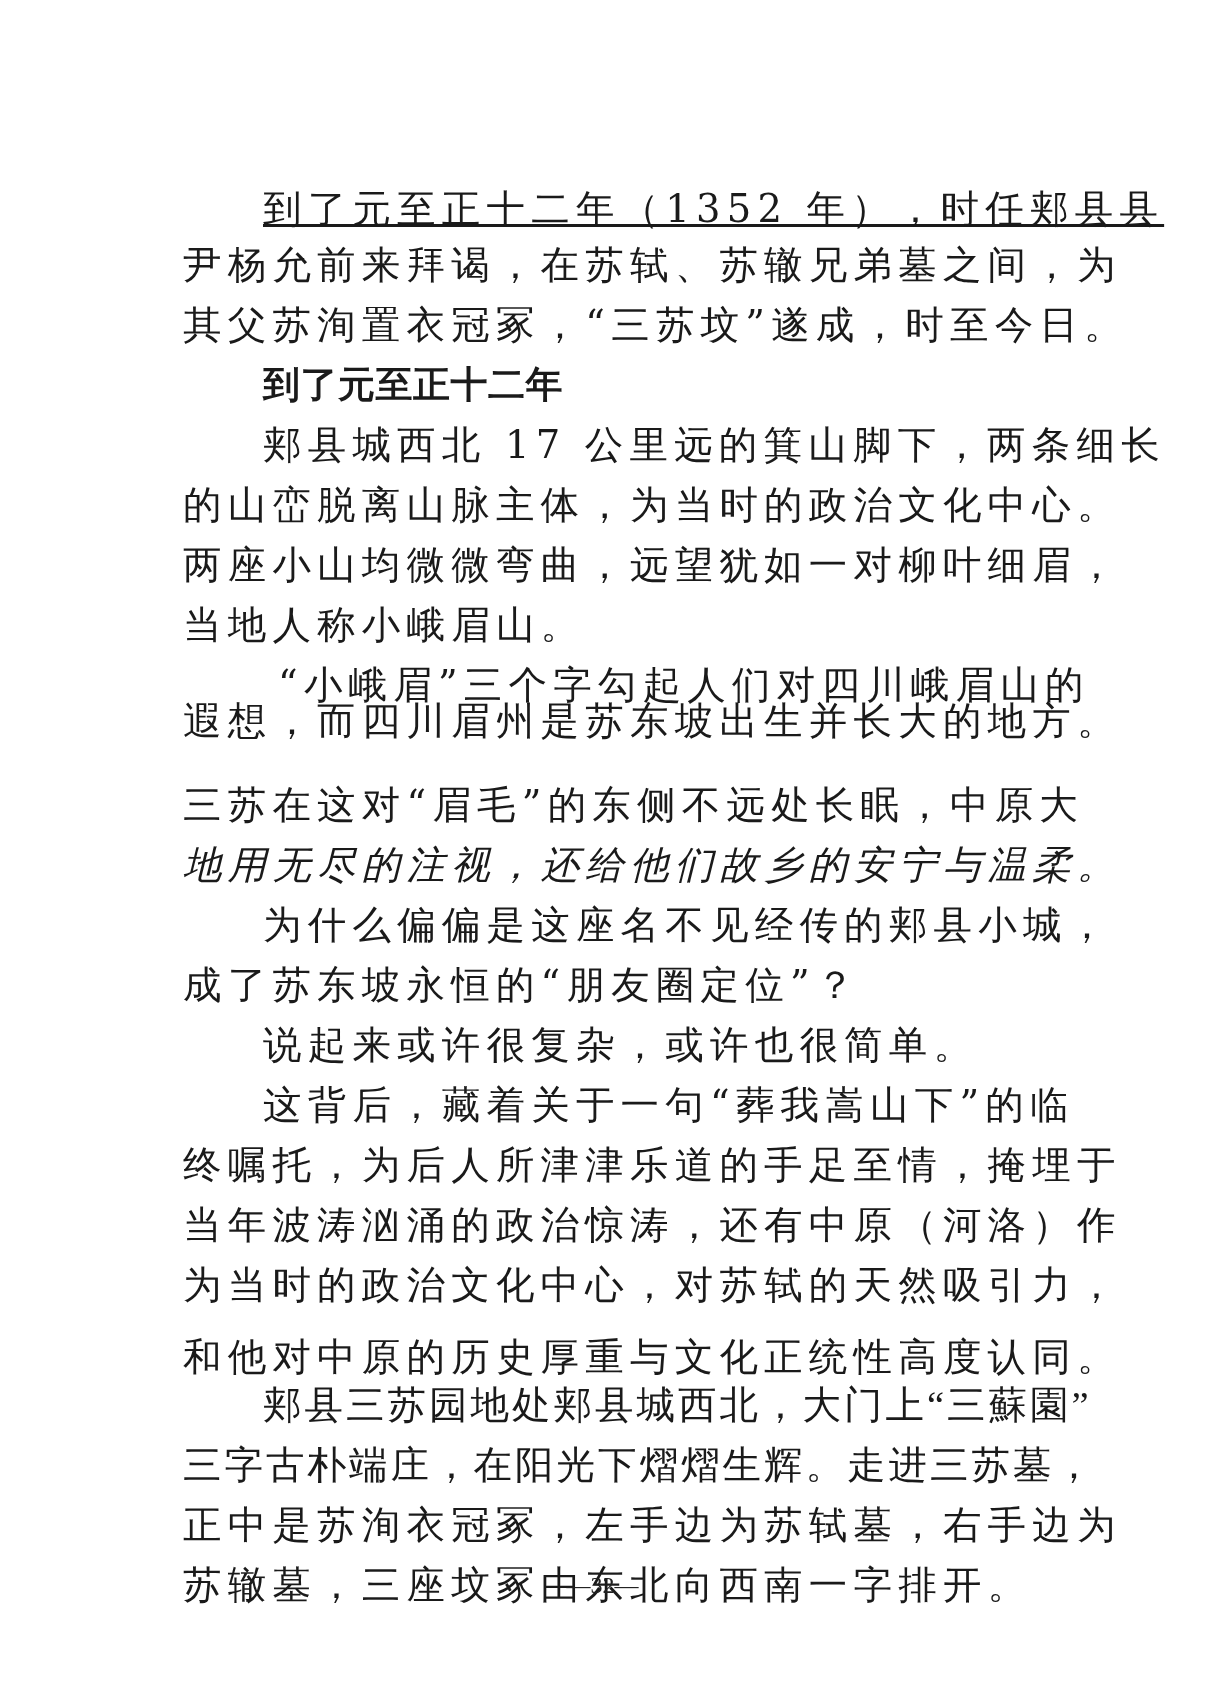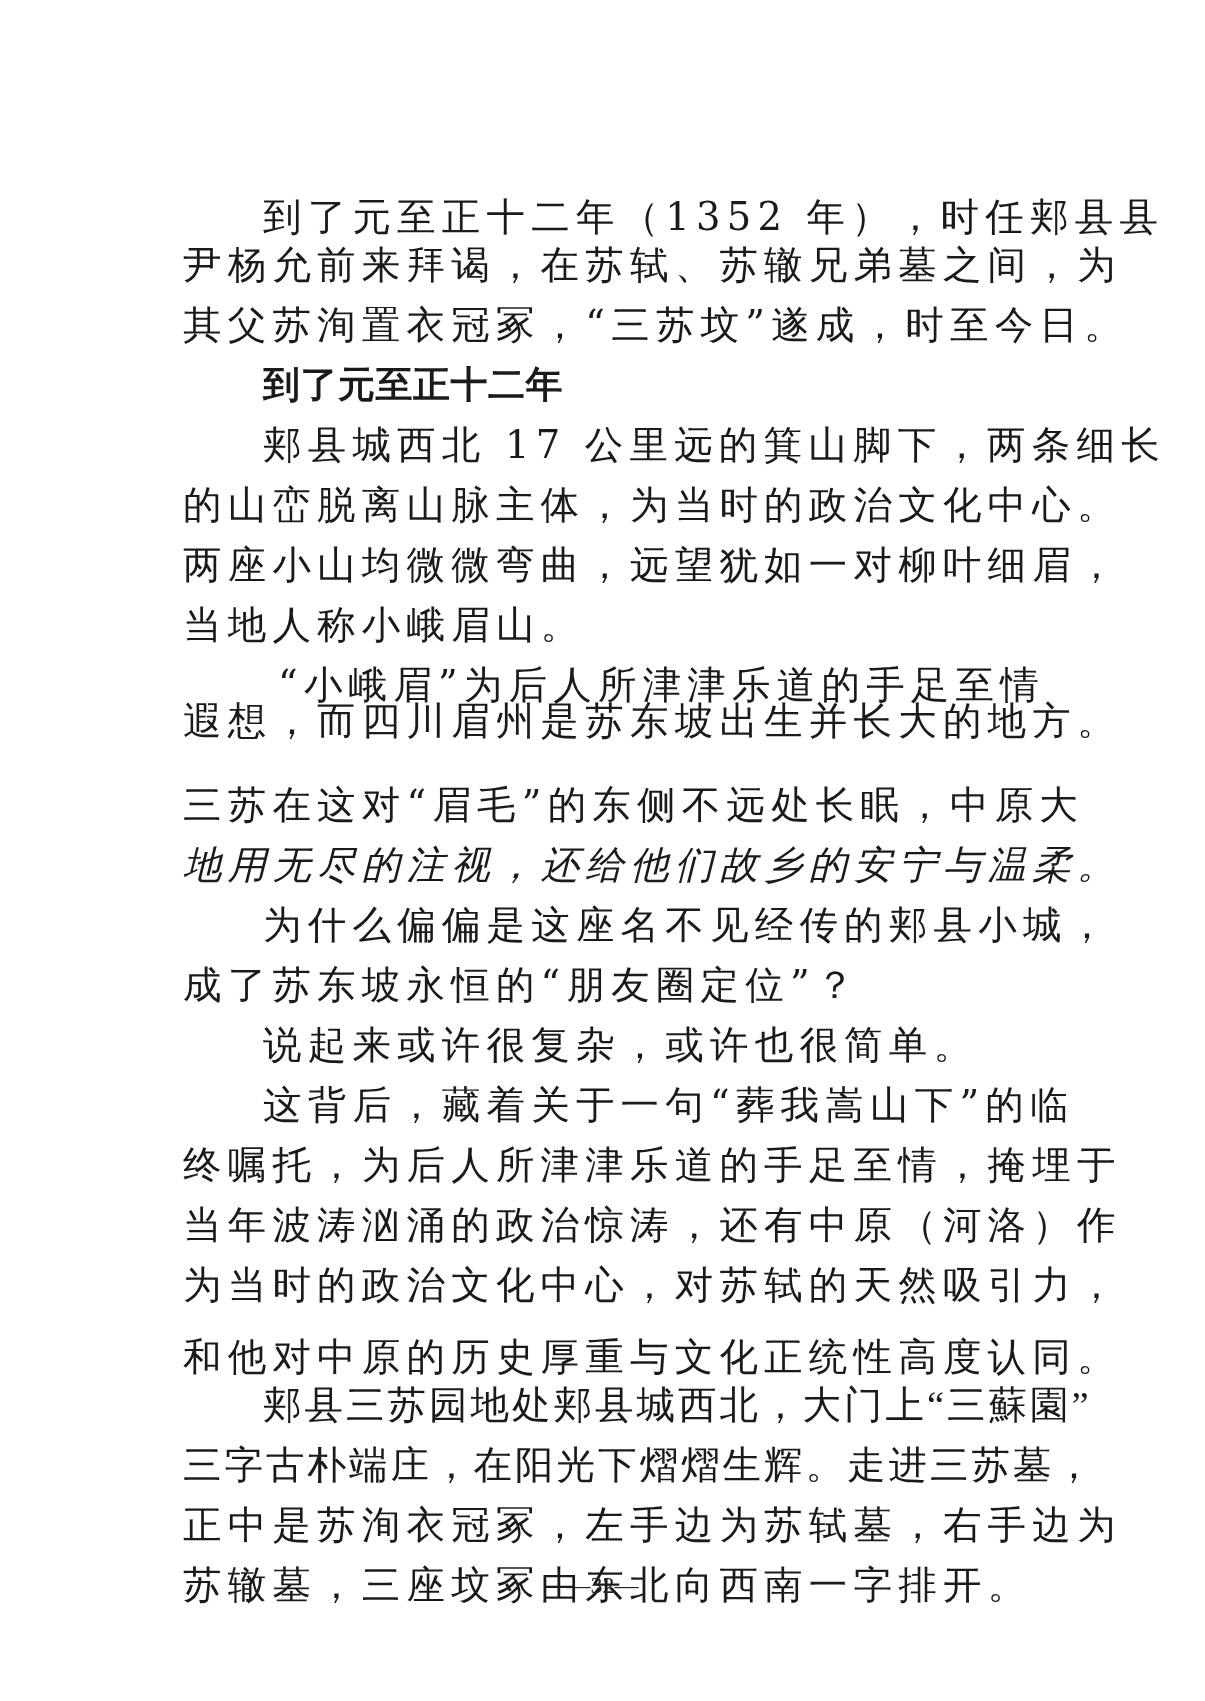--- a/index.html
+++ b/index.html
@@ -61,29 +61,29 @@
       font-size: 24px;
       color: #222;
       letter-spacing: 0;
     }
   </style>
 </head>
 <body>
 
 <div class="page">
   <div class="content">
-    <div class="line indent" style="top:12px;">到了元至正十二年（1352 年），时任郏县县</div>
+    <div class="line indent" style="top:4px;text-decoration:underline;">到了元至正十二年（1352 年），时任郏县县</div>
     <div class="line" style="top:60px;">尹杨允前来拜谒，在苏轼、苏辙兄弟墓之间，为</div>
     <div class="line" style="top:120px;">其父苏洵置衣冠冢，“三苏坟”遂成，时至今日。</div>
     <div class="line indent heading" style="top:180px;">到了元至正十二年</div>
     <div class="line indent" style="top:240px;">郏县城西北 17 公里远的箕山脚下，两条细长</div>
     <div class="line" style="top:300px;">的山峦脱离山脉主体，为当时的政治文化中心。</div>
     <div class="line" style="top:360px;">两座小山均微微弯曲，远望犹如一对柳叶细眉，</div>
     <div class="line" style="top:420px;">当地人称小峨眉山。</div>
-    <div class="line indent-wide" style="top:480px;">“小峨眉”为后人所津津乐道的手足至情</div>
+    <div class="line indent-wide" style="top:480px;">“小峨眉”三个字勾起人们对四川峨眉山的</div>
     <div class="line" style="top:516px;">遐想，而四川眉州是苏东坡出生并长大的地方。</div>
     <div class="line" style="top:600px;">三苏在这对“眉毛”的东侧不远处长眠，中原大</div>
     <div class="line" style="top:660px;font-style:italic;">地用无尽的注视，还给他们故乡的安宁与温柔。</div>
     <div class="line indent" style="top:720px;">为什么偏偏是这座名不见经传的郏县小城，</div>
     <div class="line" style="top:780px;">成了苏东坡永恒的“朋友圈定位”？</div>
     <div class="line indent" style="top:840px;">说起来或许很复杂，或许也很简单。</div>
     <div class="line indent" style="top:900px;">这背后，藏着关于一句“葬我嵩山下”的临</div>
     <div class="line" style="top:960px;">终嘱托，为后人所津津乐道的手足至情，掩埋于</div>
     <div class="line" style="top:1020px;">当年波涛汹涌的政治惊涛，还有中原（河洛）作</div>
     <div class="line" style="top:1080px;">为当时的政治文化中心，对苏轼的天然吸引力，</div>

